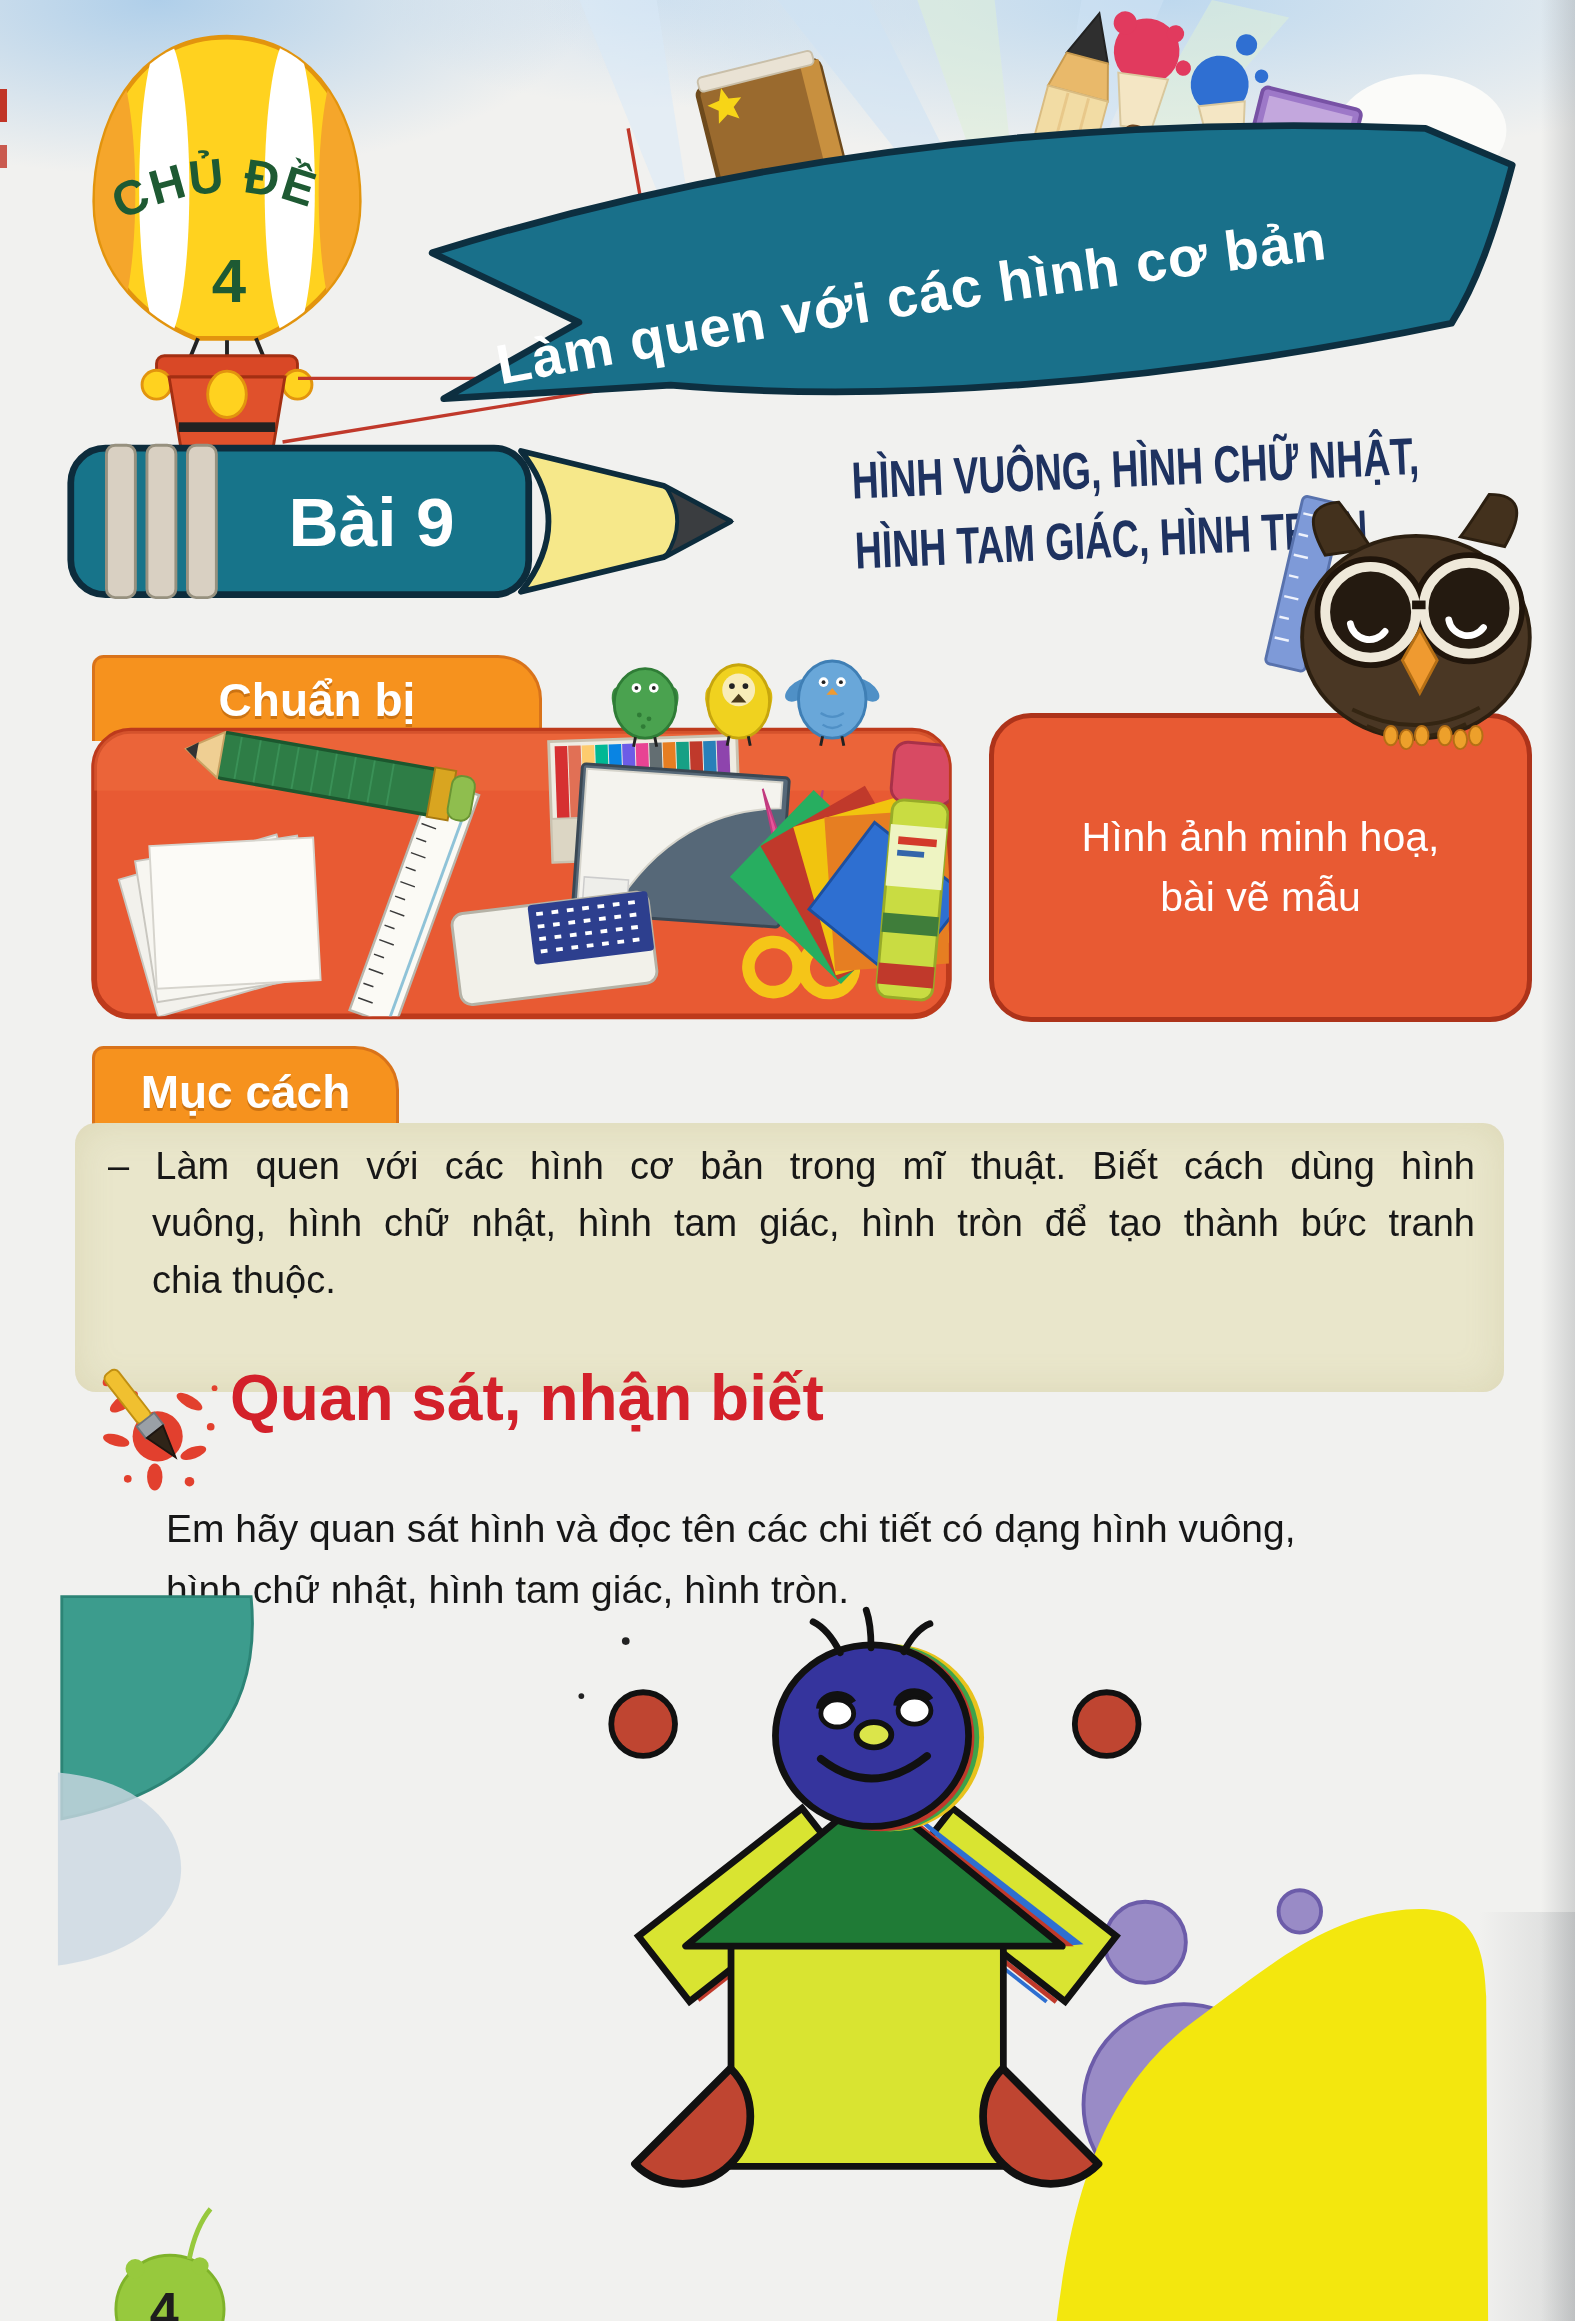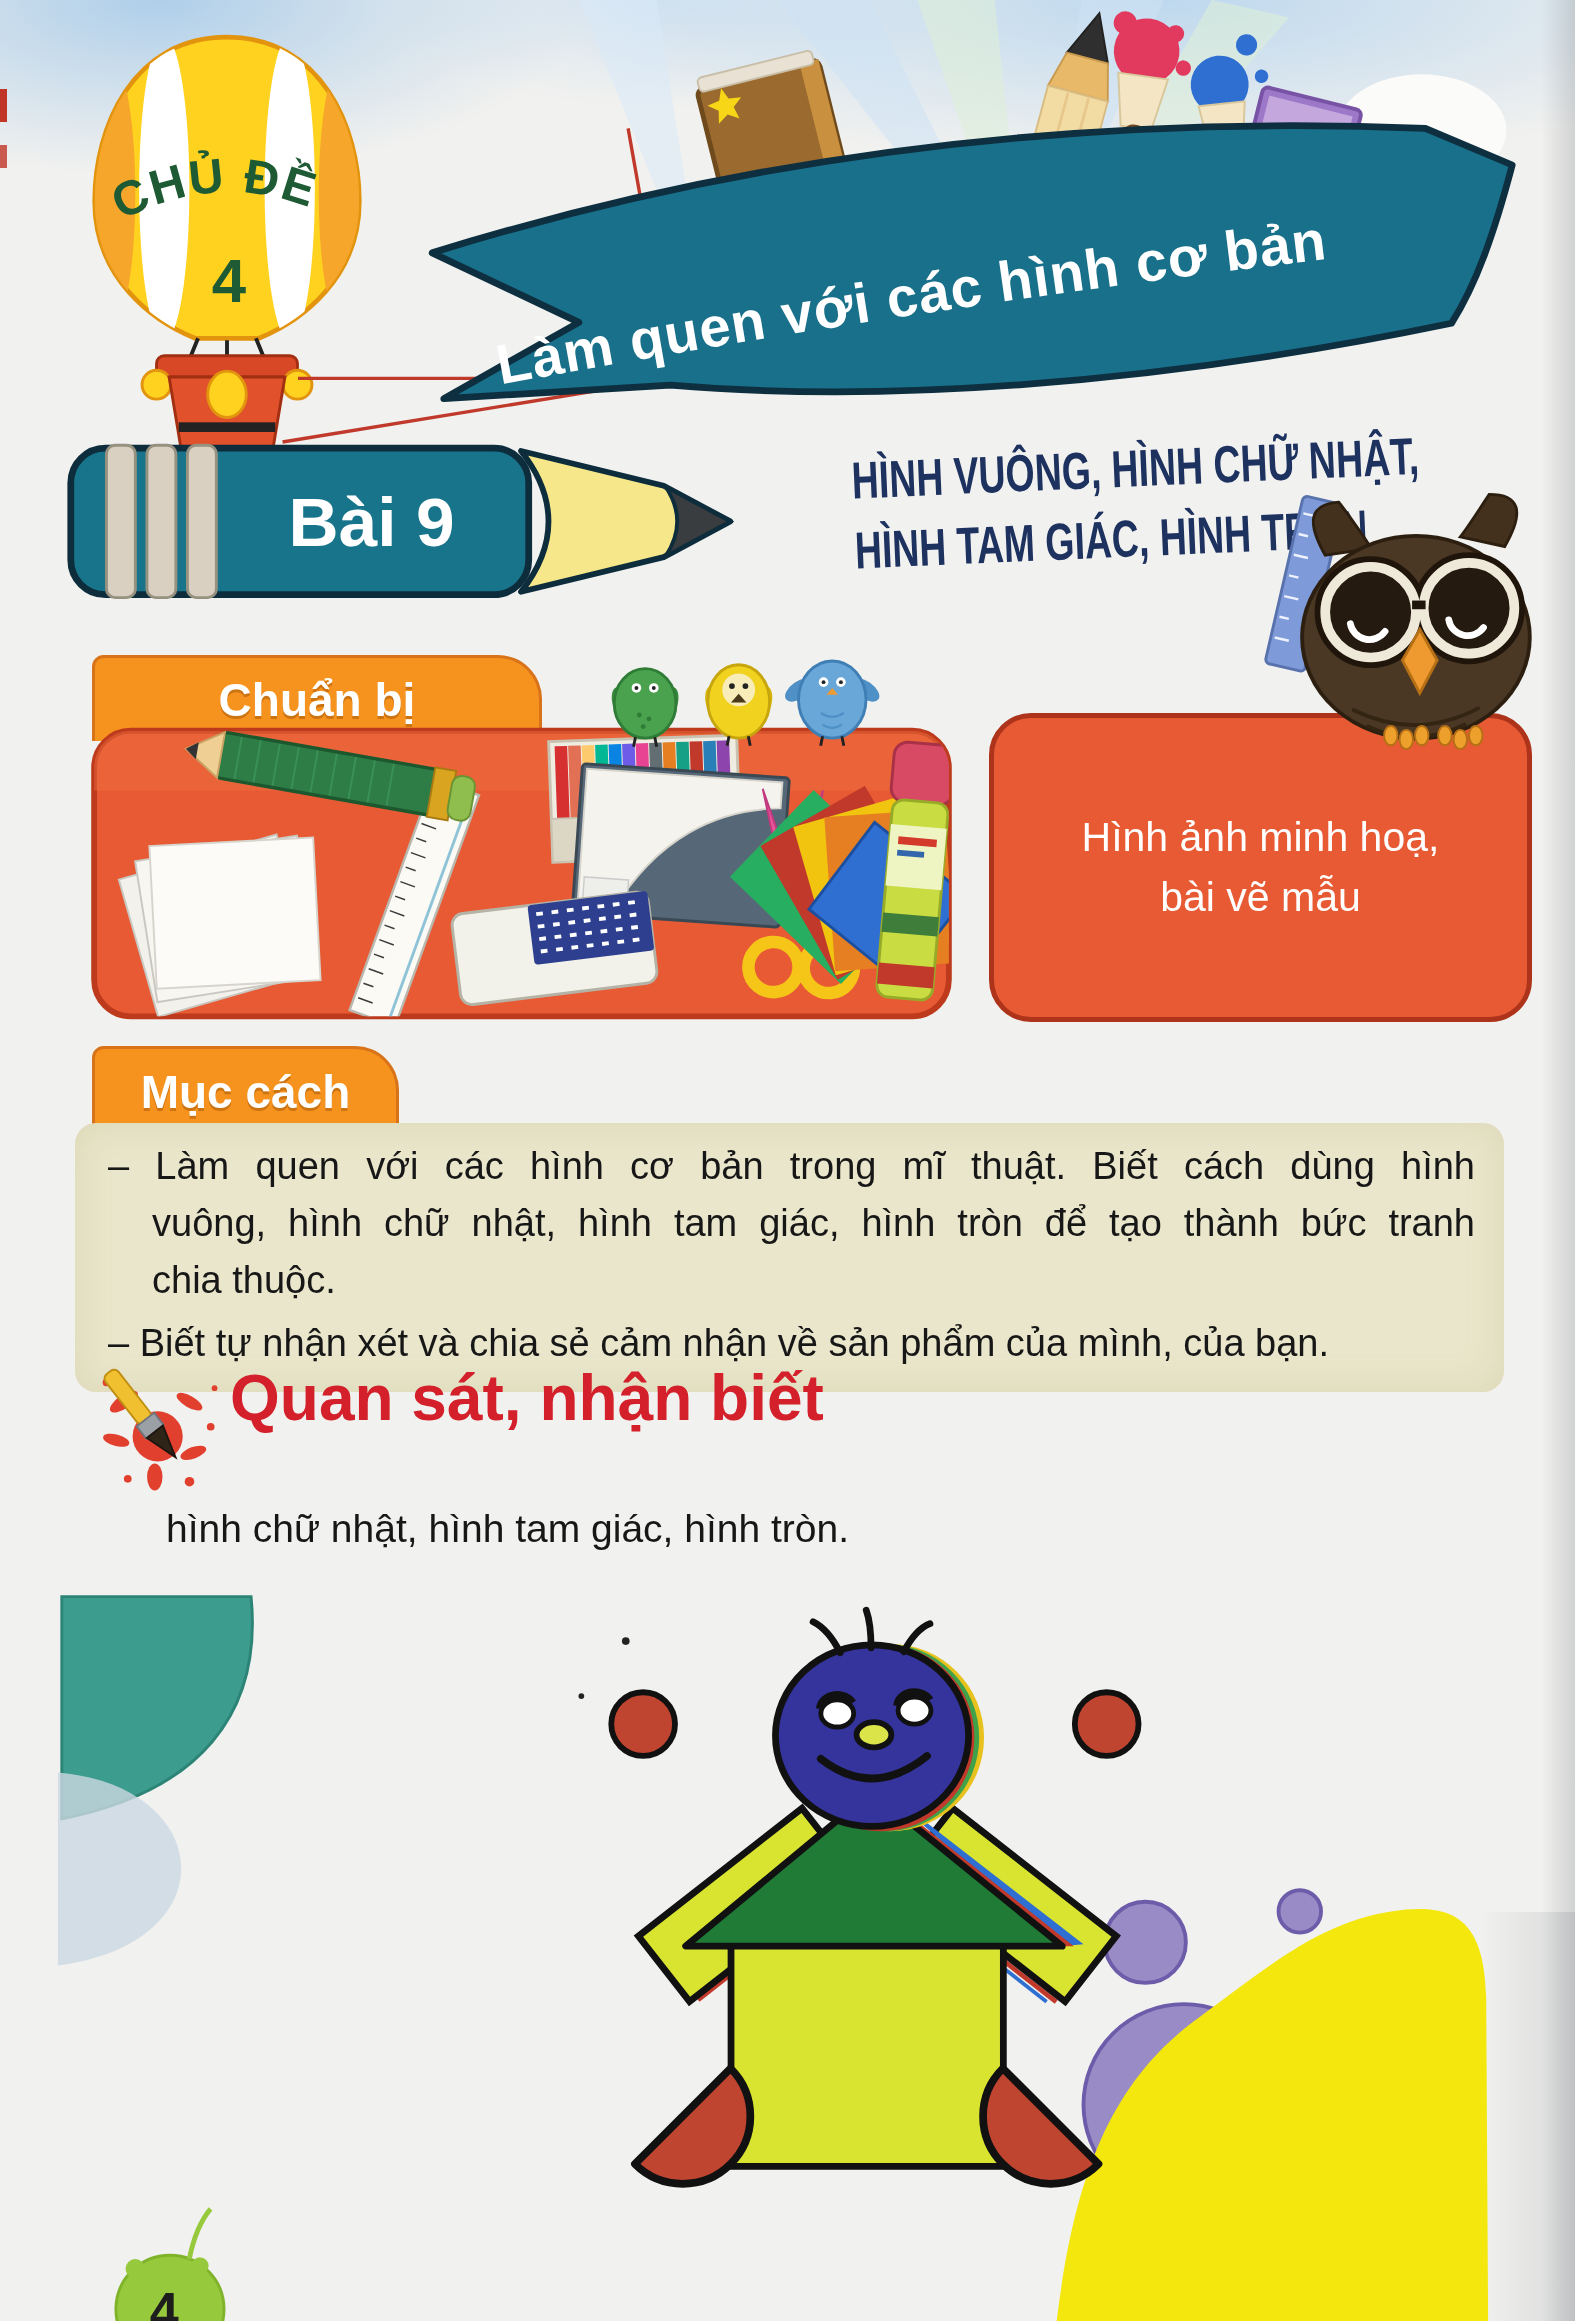--- a/index.html
+++ b/index.html
@@ -354,23 +354,20 @@
 
   <div class="abs tab tab-muctieu">
     <span>Mục cách</span>
   </div>
   <div class="abs obj-box">
     <div class="bullet">
       <span class="jline first">– Làm quen với các hình cơ bản trong mĩ thuật. Biết cách dùng hình</span>
       <span class="jline">vuông, hình chữ nhật, hình tam giác, hình tròn để tạo thành bức tranh</span>
       <span class="jline last">chia thuộc.</span>
     </div>
-    <div class="bullet bullet2">
-      <span class="jline first last">– Biết tự nhận xét và chia sẻ cảm nhận về sản phẩm của mình, của bạn.</span>
-    </div>
   </div>
 
   <svg class="abs" style="left:92px;top:1366px" width="140" height="135" viewBox="95 1415 145 140">
     <g fill="#e2402e">
       <ellipse cx="128" cy="1452" rx="17" ry="7" transform="rotate(-35 128 1452)"></ellipse>
       <ellipse cx="196" cy="1452" rx="15" ry="6" transform="rotate(30 196 1452)"></ellipse>
       <ellipse cx="120" cy="1492" rx="14" ry="6" transform="rotate(15 120 1492)"></ellipse>
       <ellipse cx="200" cy="1505" rx="14" ry="6" transform="rotate(-20 200 1505)"></ellipse>
       <ellipse cx="160" cy="1530" rx="8" ry="14"></ellipse>
       <circle cx="163" cy="1488" r="26"></circle>
@@ -382,20 +379,21 @@
     </g>
     <g transform="rotate(-38 163 1486)">
       <rect x="154" y="1404" width="17" height="64" rx="6" fill="#f0c030" stroke="#c08f12" stroke-width="2"></rect>
       <rect x="151" y="1466" width="23" height="16" fill="#9aa0a6" stroke="#6f757b" stroke-width="2"></rect>
       <polygon points="152,1482 173,1482 163,1516" fill="#2f2418" stroke="#1d1510" stroke-width="2"></polygon>
     </g>
   </svg>
   <div class="abs observe-heading">Quan sát, nhận biết</div>
 
   <div class="abs observe-text">
+    <span>Em hãy quan sát hình và đọc tên các chi tiết có dạng hình vuông,</span>
     <span>hình chữ nhật, hình tam giác, hình tròn.</span>
   </div>
 
   <div class="abs corner-gray"></div>
 
   <svg class="abs" style="left:0;top:1583px" width="1576" height="738" viewBox="0 1640 1632 764">
     <path d="M 64 1654 L 260 1654 C 272 1776 206 1856 64 1884 Z" fill="#3c9c8d" stroke="#2c8476" stroke-width="3"></path>
     <path d="M 60 1836 C 222 1850 238 2012 60 2036 Z" fill="#ccd8e2" opacity=".8"></path>
     <circle cx="648" cy="1700" r="4" fill="#222"></circle>
       <circle cx="602" cy="1757" r="3" fill="#222"></circle>

